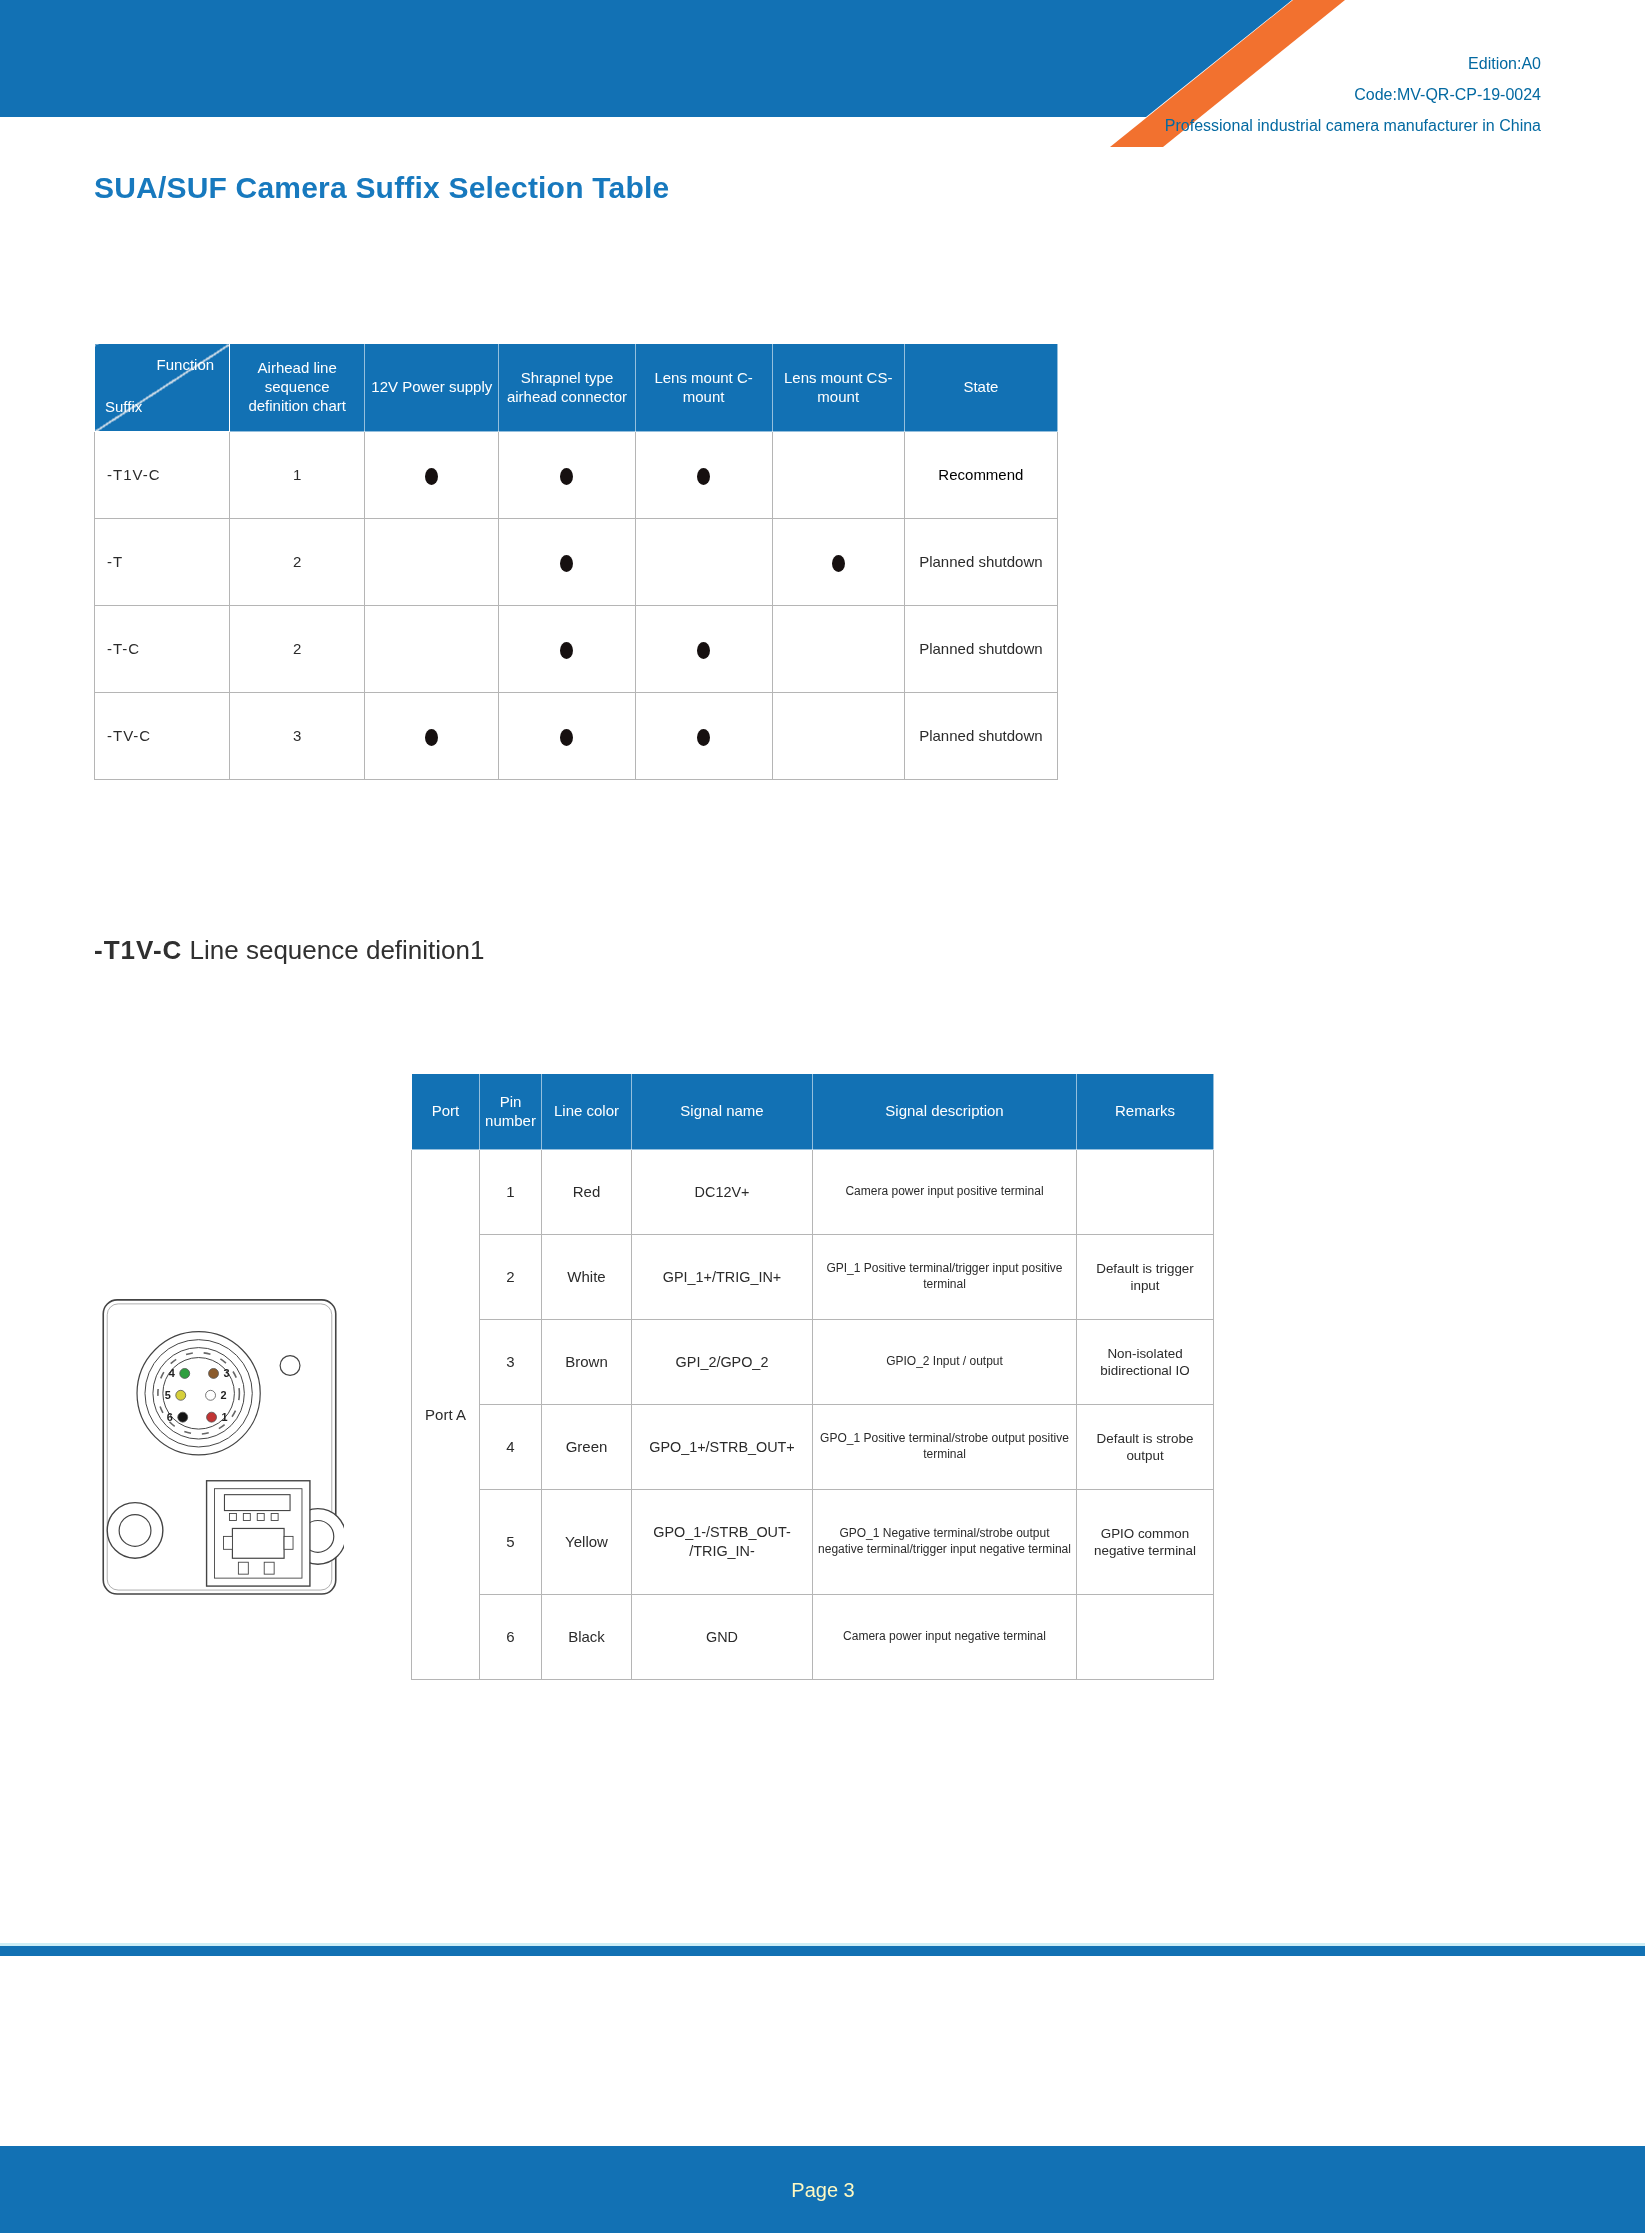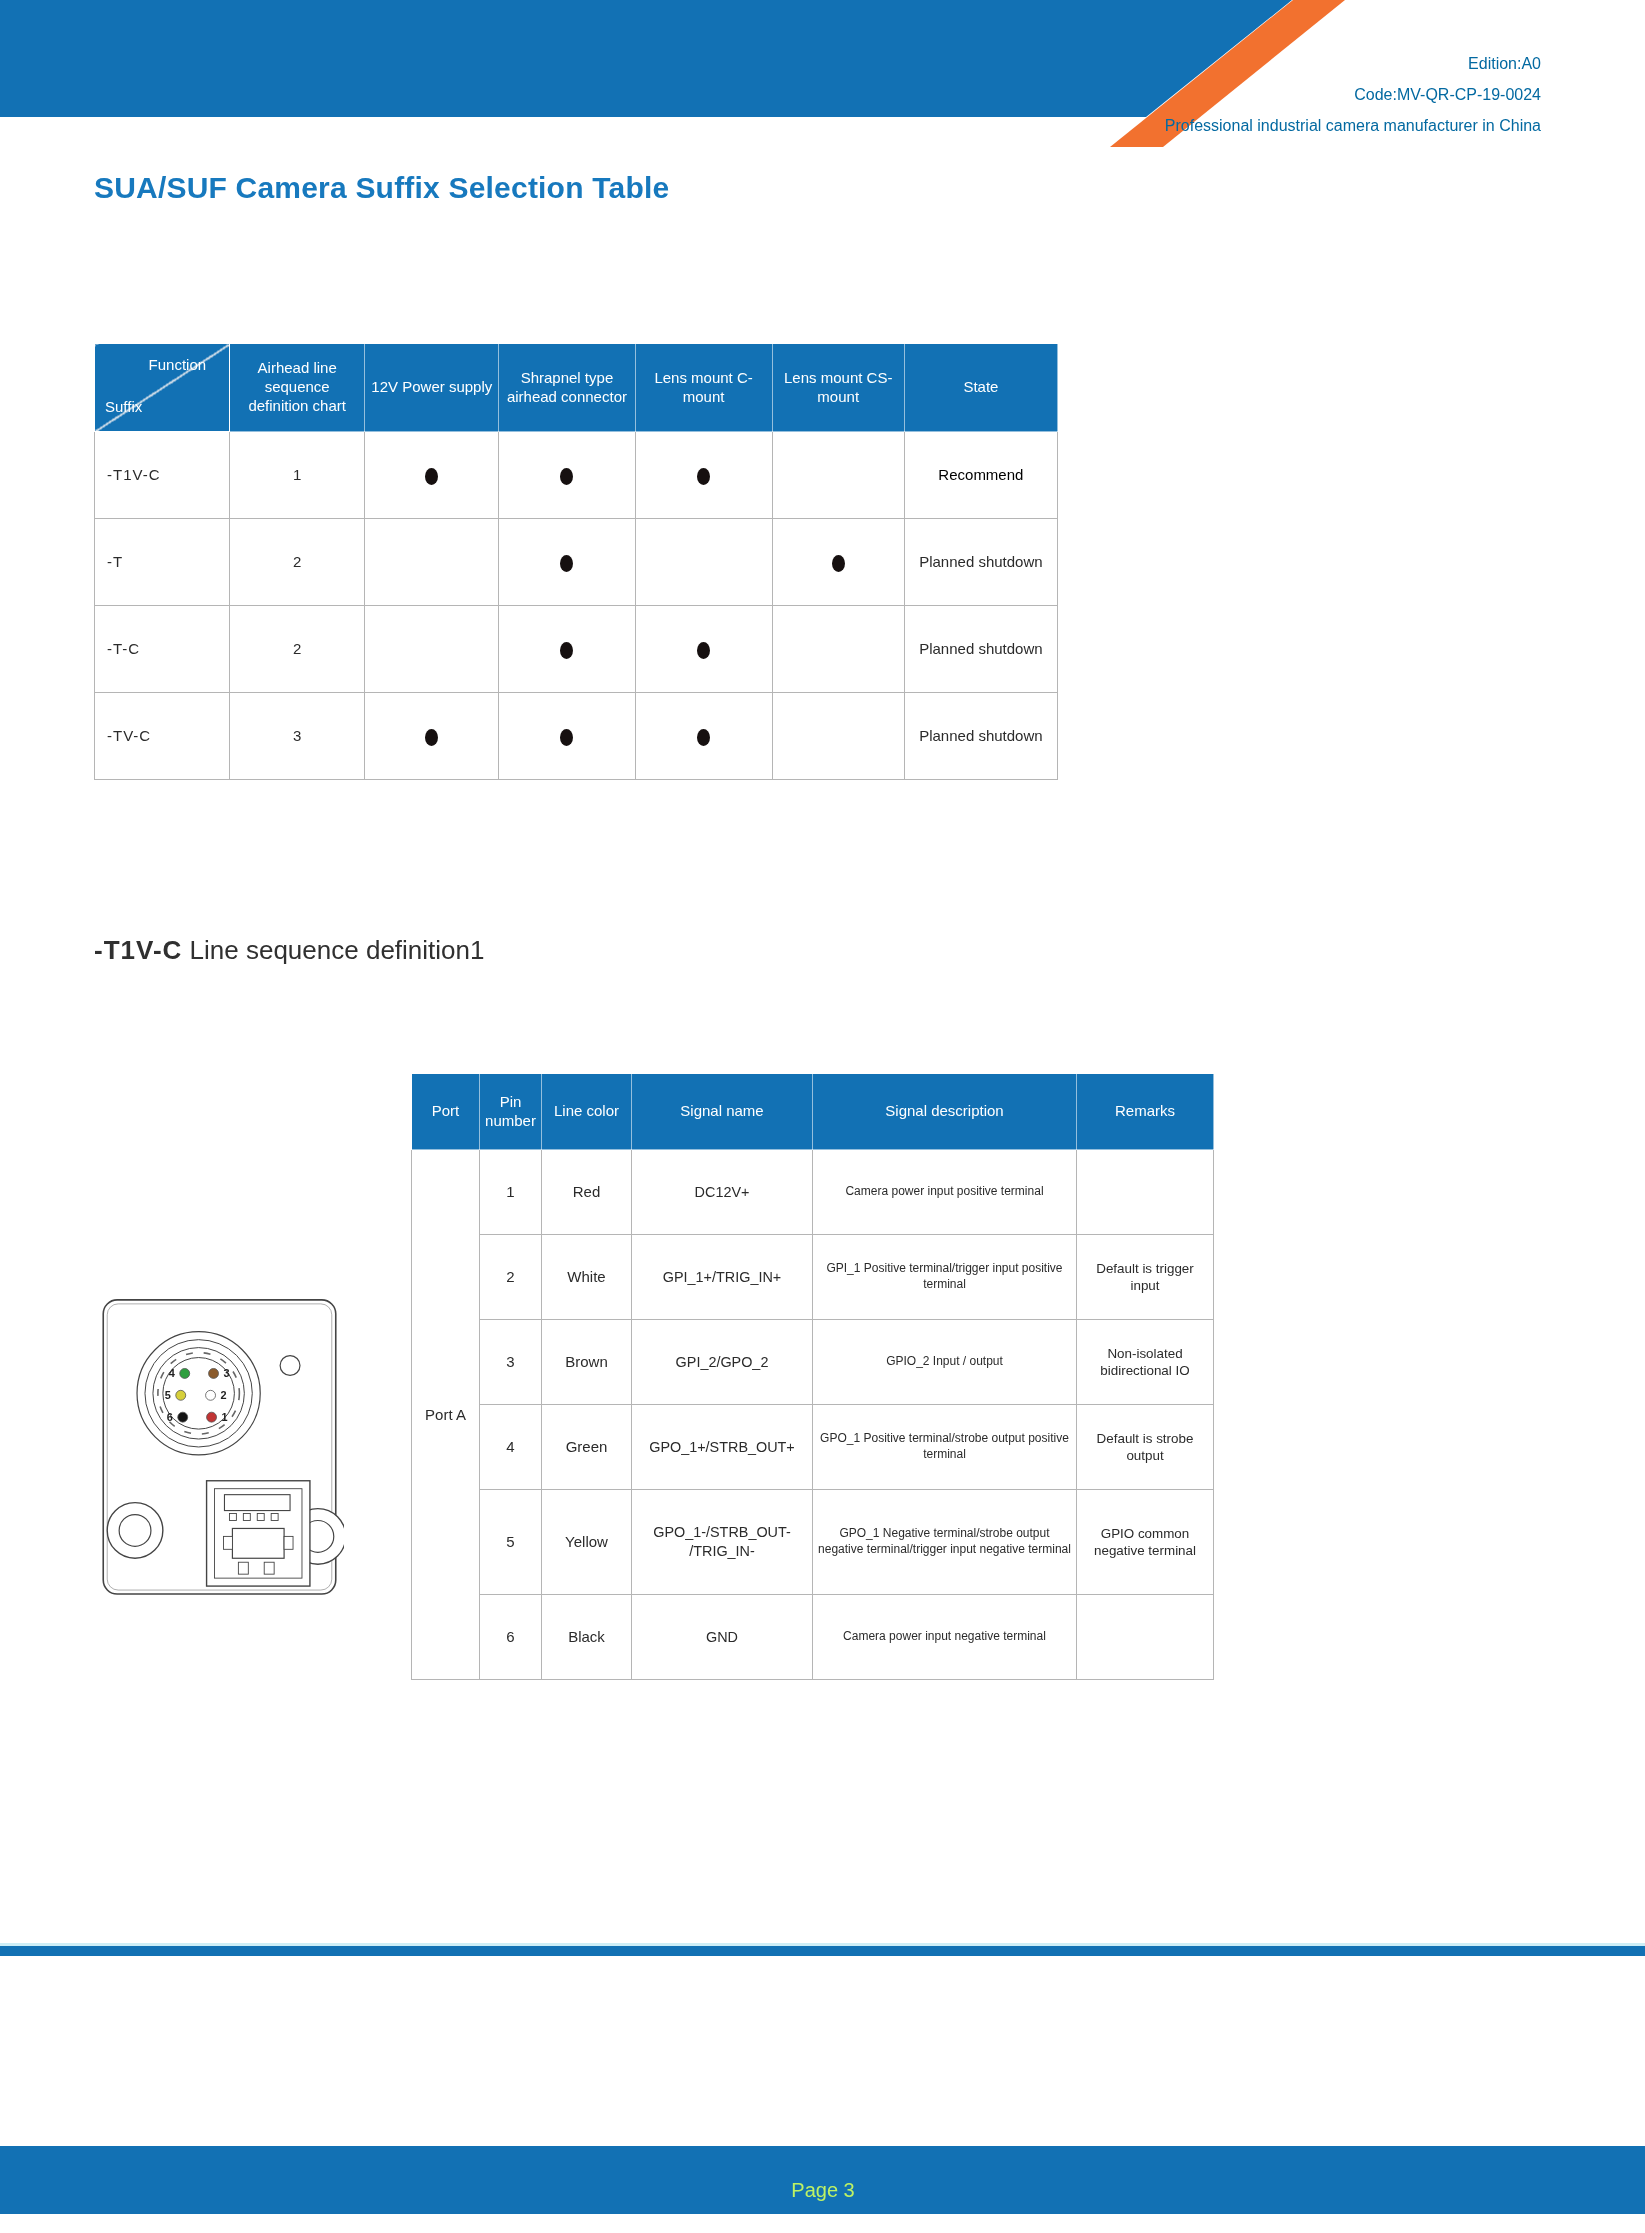--- a/index.html
+++ b/index.html
@@ -39,21 +39,21 @@
   .suffix-table{top:343px;left:94px;width:964px;}
   .suffix-table thead tr{height:88px;}
   .suffix-table tbody tr{height:87px;}
   .suffix-table td.suffix-cell{text-align:left;padding-left:12px;letter-spacing:1px;}
   th.corner{
     position:relative;
     background-image:linear-gradient(to bottom right,
       transparent calc(50% - 1px), #c9d9e6 calc(50% - 1px),
       #c9d9e6 calc(50% + 1px), transparent calc(50% + 1px));
   }
-  th.corner .fn{position:absolute;top:12px;right:23px;}
+  th.corner .fn{position:absolute;top:12px;right:15px;}
   th.corner .sf{position:absolute;bottom:14px;left:10px;}
   .dot{display:inline-block;width:13px;height:17px;border-radius:50%;background:#161010;vertical-align:middle;}
   .state-red{color:#000000;}
   
   .sec-title{
     position:absolute;top:935px;left:94px;margin:0;font-size:26px;color:#303030;font-weight:normal;
   }
   .sec-title .sec-bold{font-weight:bold;letter-spacing:1px;}
   
   .pin-table{top:1073px;left:411px;width:801px;}
@@ -64,22 +64,22 @@
   .pin-table td.remarks{font-size:13.4px;padding:16px 4px;}
   .pin-table td.sig{white-space:pre-line;font-size:14.4px;}
   .pin-table td.port-cell{font-size:15px;}
   
   .cam-svg{position:absolute;top:1286px;left:95px;}
   .cam-svg .pin-num{font-size:11px;font-weight:bold;fill:#222;}
   
   .rule-light{position:absolute;top:1943px;left:0;width:1646px;height:3px;background:#cdeef6;}
   .rule-blue{position:absolute;top:1946px;left:0;width:1646px;height:10px;background:#1271B4;}
   .footer-bar{
-    position:absolute;top:2146px;left:0;width:1646px;height:68px;background:#1271B4;
-    color:#bef264;font-size:20px;text-align:center;line-height:88px;
+    position:absolute;top:2146px;left:0;width:1646px;height:88px;background:#1271B4;
+    color:#fef9c3;font-size:20px;text-align:center;line-height:88px;
   }
 </style>
 </head>
 <body>
 
 <div>
   <div class="header-blue"></div>
   <div class="header-orange"></div>
   <div class="header-meta">
     <div>Edition:A0</div>

